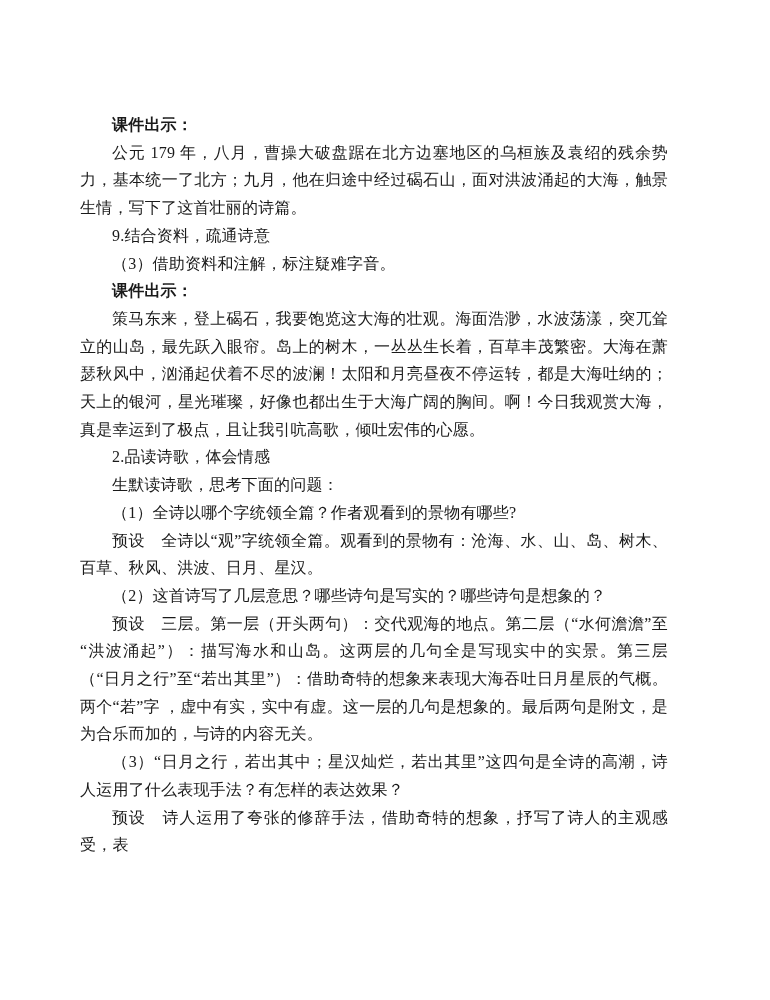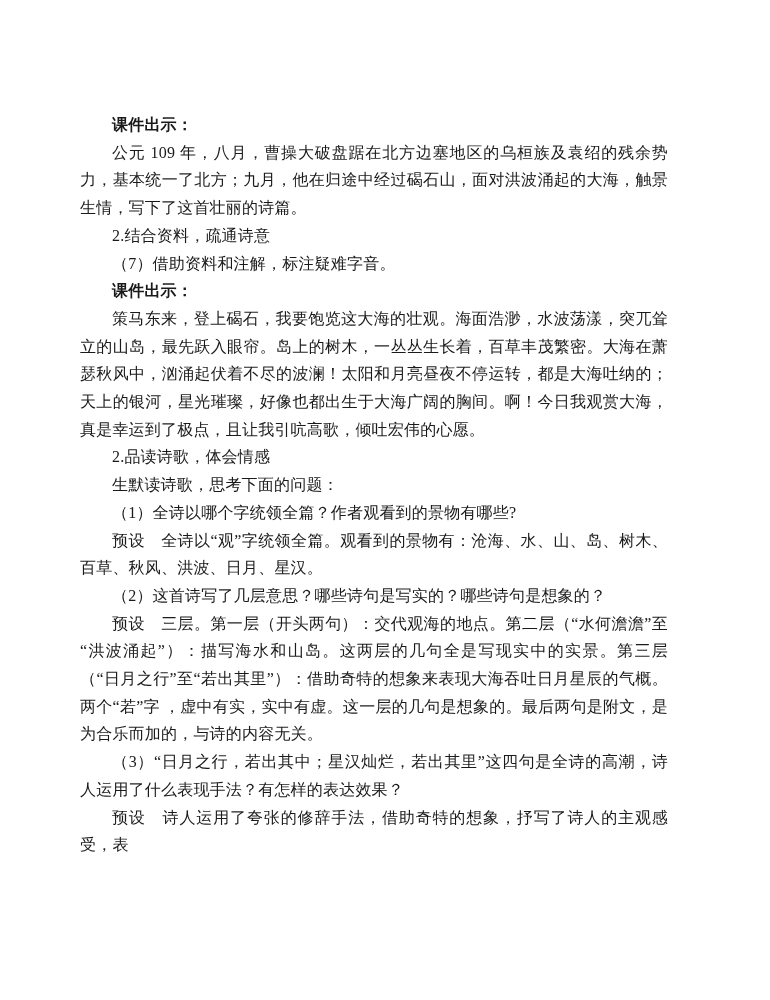--- a/index.html
+++ b/index.html
@@ -39,23 +39,23 @@
   .doc p.bold {
     font-weight: bold;
   }
 </style>
 </head>
 <body>
 
 <div class="page">
   <div class="doc">
     <p class="bold">课件出示：</p>
-    <p>公元 109 年，八月，曹操大破盘踞在北方边塞地区的乌桓族及袁绍的残余势力，基本统一了北方；九月，他在归途中经过碣石山，面对洪波涌起的大海，触景生情，写下了这首壮丽的诗篇。</p>
-    <p>2.结合资料，疏通诗意</p>
-    <p>（7）借助资料和注解，标注疑难字音。</p>
+    <p>公元 179 年，八月，曹操大破盘踞在北方边塞地区的乌桓族及袁绍的残余势力，基本统一了北方；九月，他在归途中经过碣石山，面对洪波涌起的大海，触景生情，写下了这首壮丽的诗篇。</p>
+    <p>9.结合资料，疏通诗意</p>
+    <p>（3）借助资料和注解，标注疑难字音。</p>
     <p class="bold">课件出示：</p>
     <p>策马东来，登上碣石，我要饱览这大海的壮观。海面浩渺，水波荡漾，突兀耸立的山岛，最先跃入眼帘。岛上的树木，一丛丛生长着，百草丰茂繁密。大海在萧瑟秋风中，汹涌起伏着不尽的波澜！太阳和月亮昼夜不停运转，都是大海吐纳的；天上的银河，星光璀璨，好像也都出生于大海广阔的胸间。啊！今日我观赏大海，真是幸运到了极点，且让我引吭高歌，倾吐宏伟的心愿。</p>
     <p>2.品读诗歌，体会情感</p>
     <p>生默读诗歌，思考下面的问题：</p>
     <p>（1）全诗以哪个字统领全篇？作者观看到的景物有哪些?</p>
     <p>预设　全诗以“观”字统领全篇。观看到的景物有：沧海、水、山、岛、树木、百草、秋风、洪波、日月、星汉。</p>
     <p>（2）这首诗写了几层意思？哪些诗句是写实的？哪些诗句是想象的？</p>
     <p>预设　三层。第一层（开头两句）：交代观海的地点。第二层（“水何澹澹”至“洪波涌起”）：描写海水和山岛。这两层的几句全是写现实中的实景。第三层（“日月之行”至“若出其里”）：借助奇特的想象来表现大海吞吐日月星辰的气概。两个“若”字 ，虚中有实，实中有虚。这一层的几句是想象的。最后两句是附文，是为合乐而加的，与诗的内容无关。</p>
     <p>（3）“日月之行，若出其中；星汉灿烂，若出其里”这四句是全诗的高潮，诗人运用了什么表现手法？有怎样的表达效果？</p>
     <p>预设　诗人运用了夸张的修辞手法，借助奇特的想象，抒写了诗人的主观感受，表</p>

